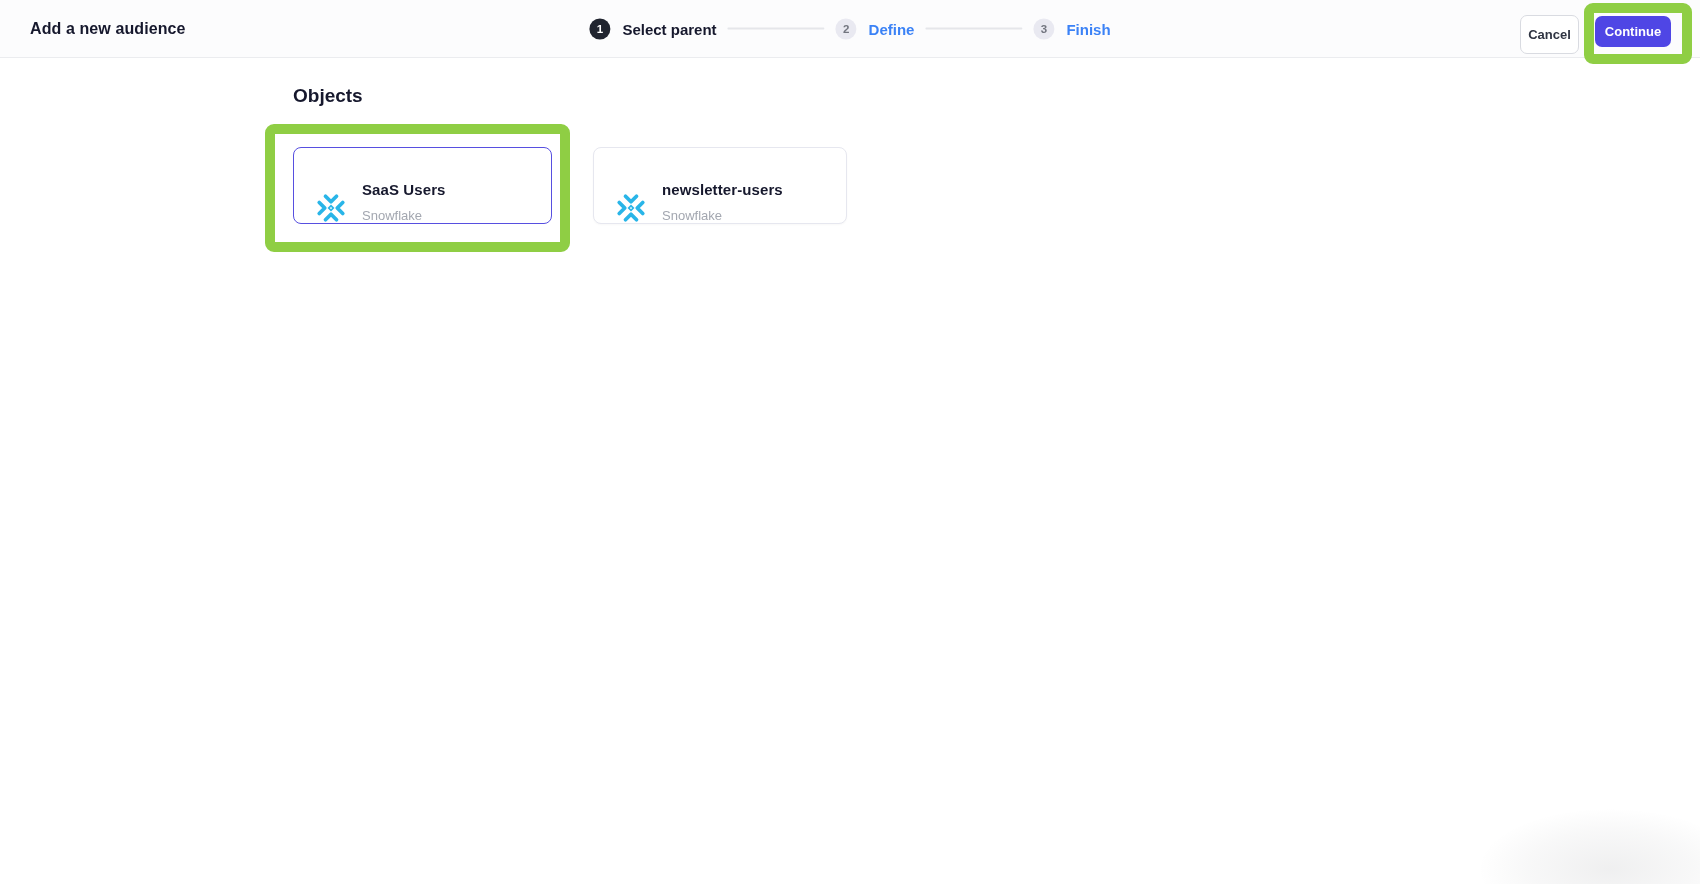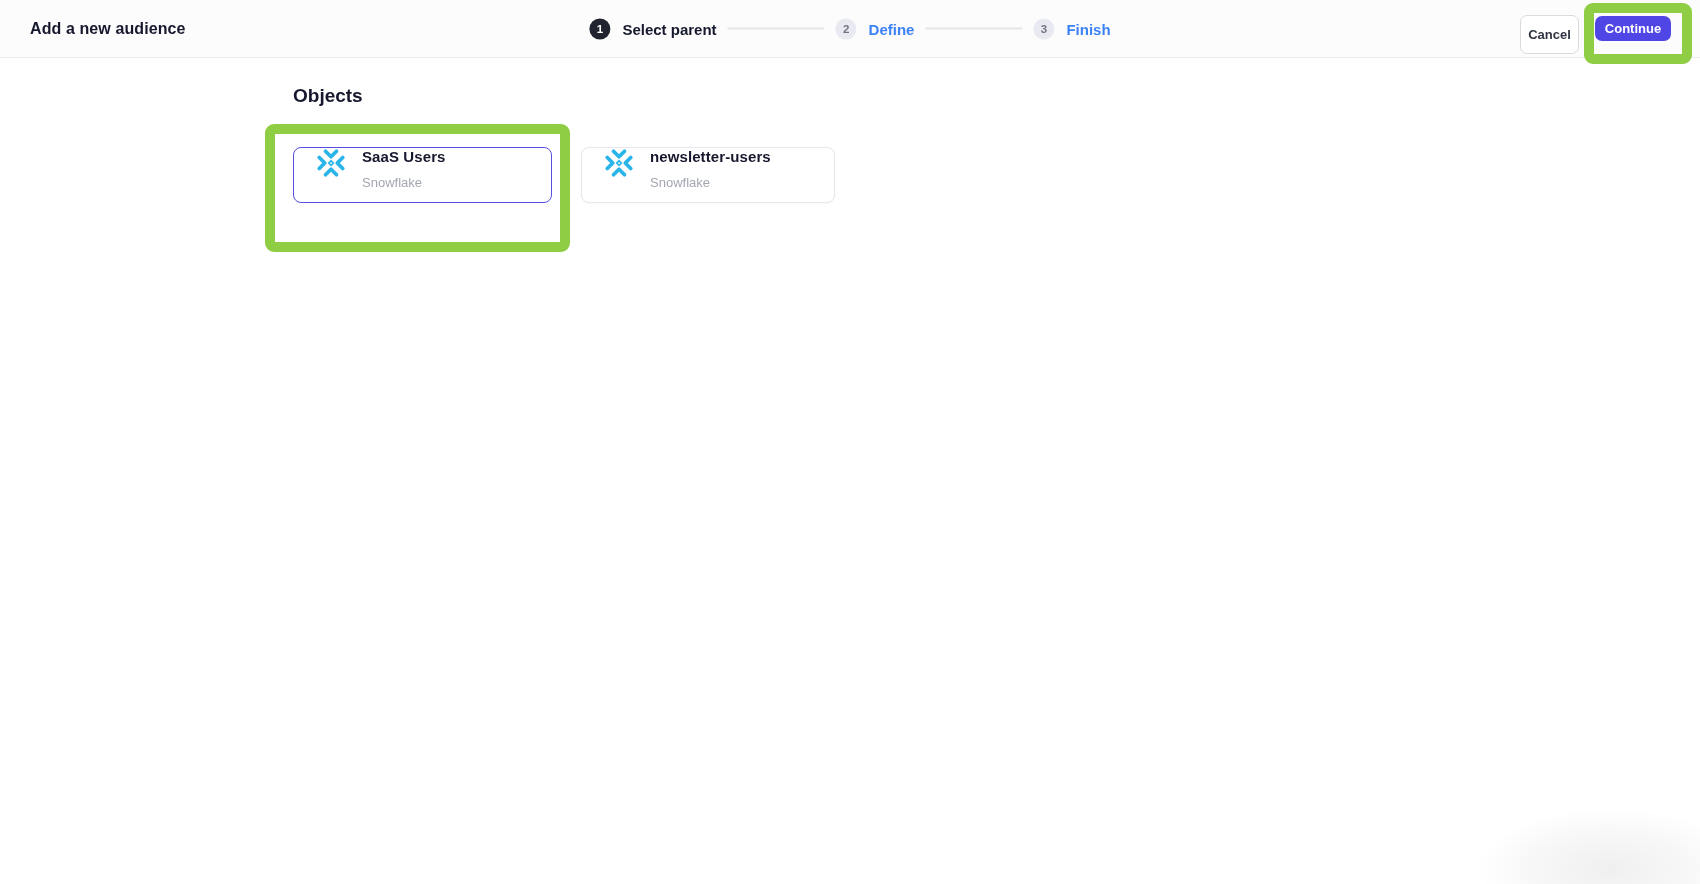--- a/index.html
+++ b/index.html
@@ -70,21 +70,21 @@
     border-radius: 7px;
     font-family: "Liberation Sans", sans-serif;
     font-size: 13px;
     font-weight: 600;
     color: #2f3442;
     cursor: pointer;
   }
   .btn-continue {
     position: absolute;
     left: 1595px; top: 16px;
-    width: 76px; height: 25px;
+    width: 76px; height: 31px;
     background: #4f46e5;
     border: none;
     border-radius: 7px;
     font-family: "Liberation Sans", sans-serif;
     font-size: 13px;
     font-weight: 700;
     color: #ffffff;
     cursor: pointer;
     z-index: 6;
   }
@@ -94,35 +94,35 @@
     position: absolute;
     left: 293px; top: 85px;
     font-size: 19px;
     font-weight: 700;
     color: #16182d;
   }
 
   .object-card {
     position: absolute;
     top: 147px;
-    height: 56px;
+    height: 77px;
     background: #ffffff;
     border-radius: 8px;
     display: flex;
-    align-items: flex-start;
+    align-items: flex-end;
     padding-left: 22px;
     cursor: pointer;
   }
   .object-card.selected {
     left: 293px;
     width: 259px;
     border: 1.5px solid #574fe0;
   }
   .object-card.unselected {
-    left: 581px;
+    left: 593px;
     width: 254px;
     border: 1px solid #e6e7ef;
     box-shadow: 0 1px 2px rgba(22,24,45,0.03);
   }
   .object-icon { width: 30px; height: 30px; flex: 0 0 30px; }
   .object-text { margin-left: 16px; display: flex; flex-direction: column; }
   .object-name {
     font-size: 15px;
     font-weight: 700;
     color: #16182d;

